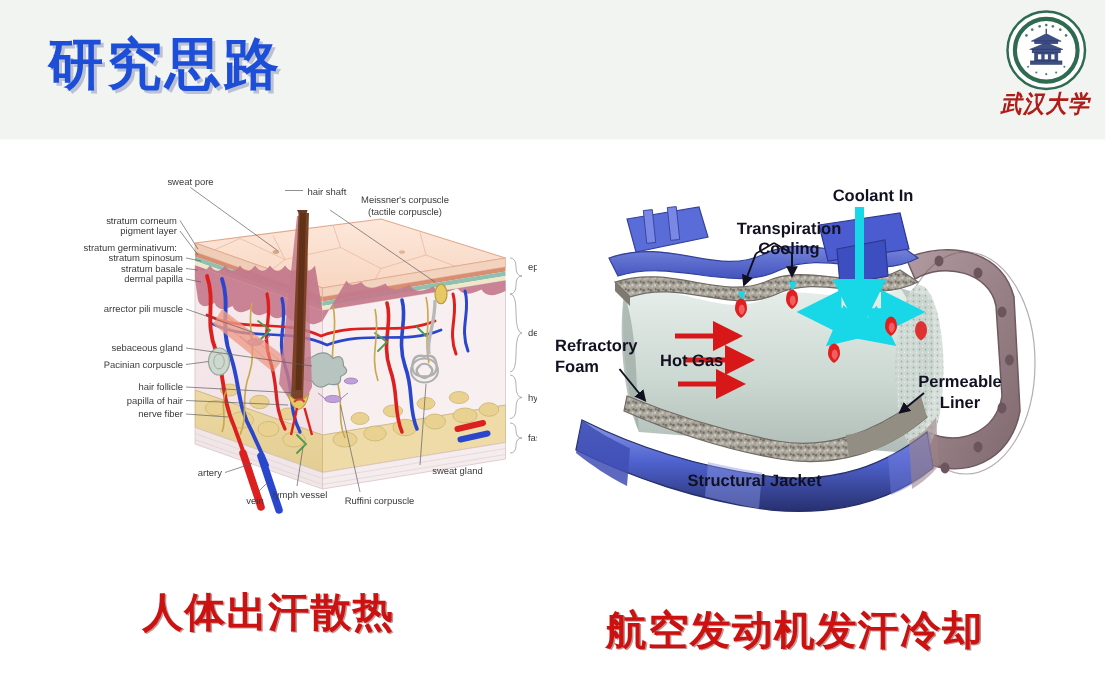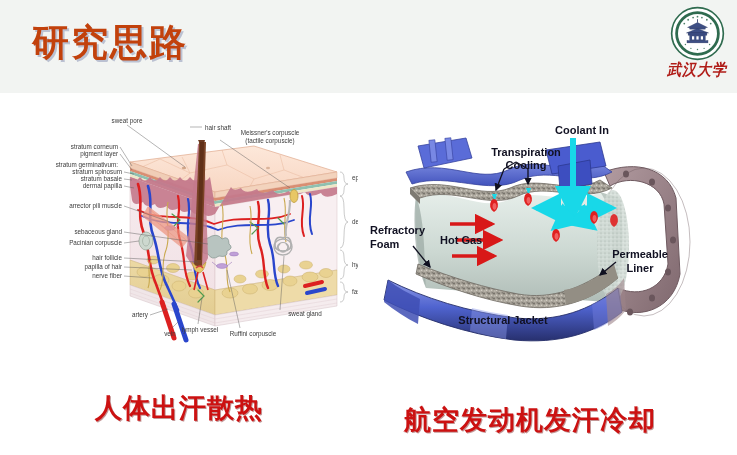--- a/index.html
+++ b/index.html
@@ -18,21 +18,21 @@
     position: absolute;
     left: 0; top: 0;
     width: 737px; height: 93px;
     background: #f2f4f2;
   }
   #page-title {
     position: absolute;
     left: 32px; top: 18px;
     font-size: 37px;
     font-weight: bold;
-    color: #c2410c;
+    color: #1d4ed8;
     letter-spacing: 2px;
     text-shadow: 2px 2px 0 rgba(120,130,170,0.45);
     white-space: nowrap;
   }
 
   
   #logo-block {
     position: absolute;
     left: 664px; top: 6px;
     width: 66px; height: 86px;

